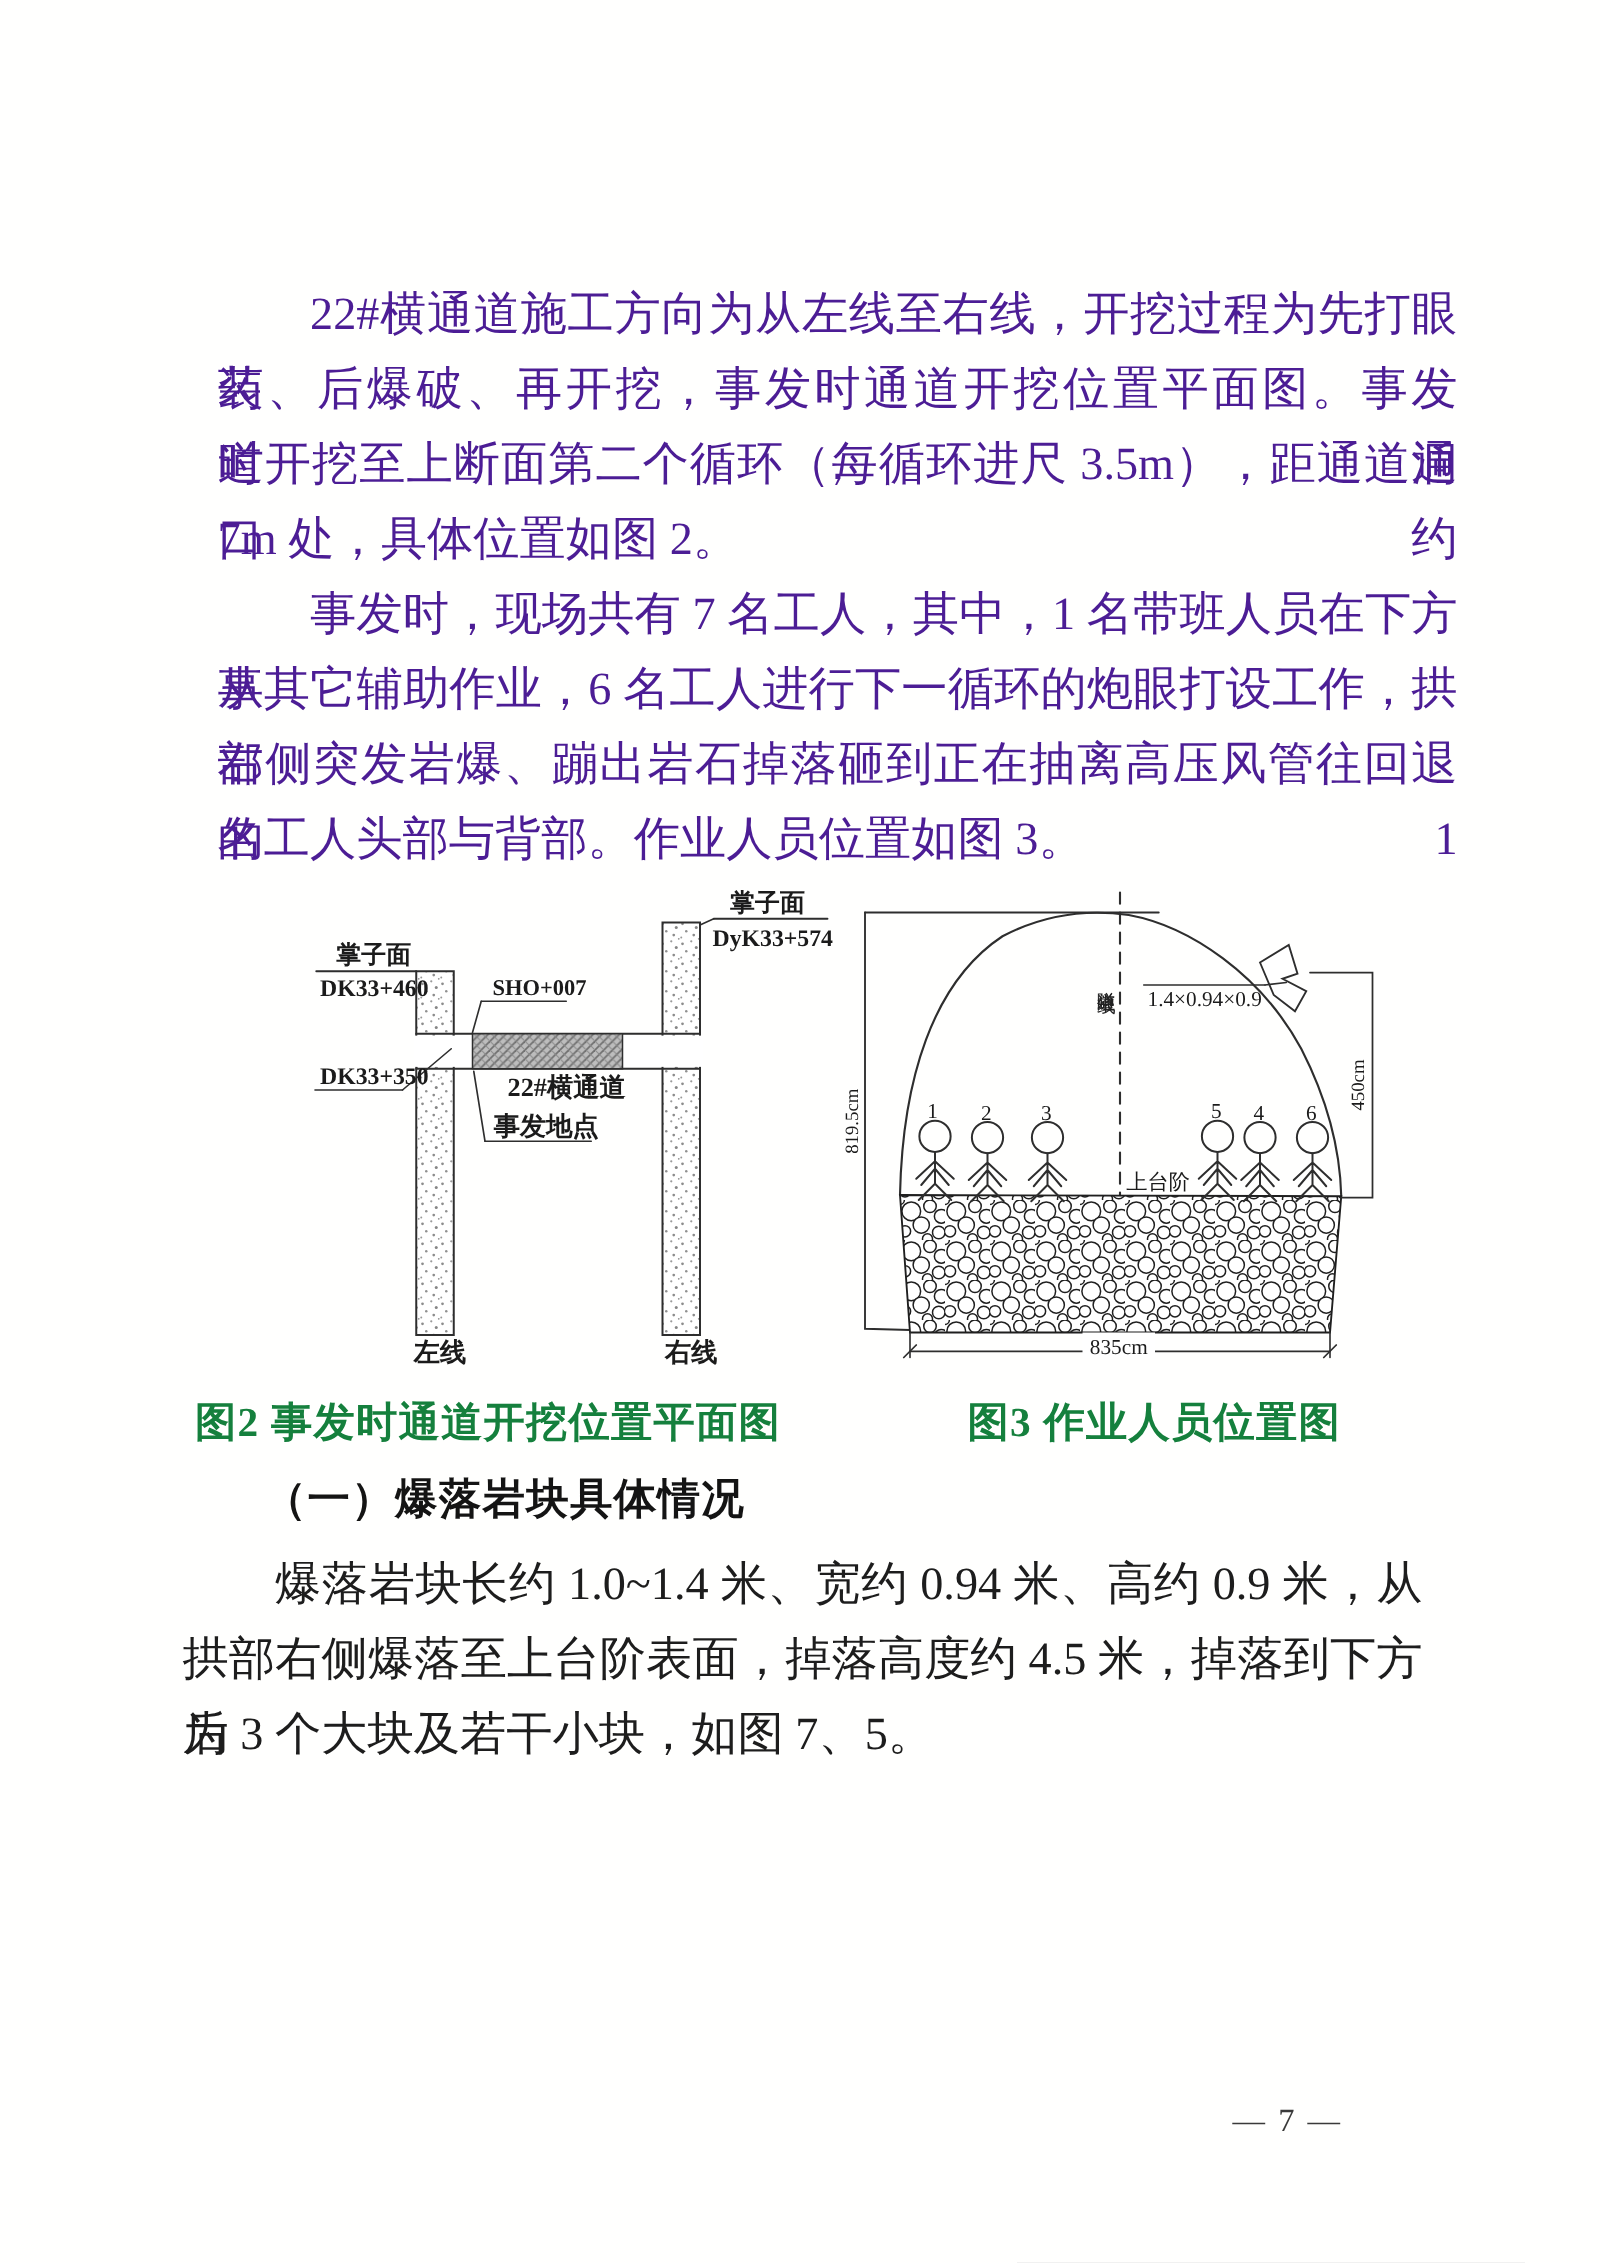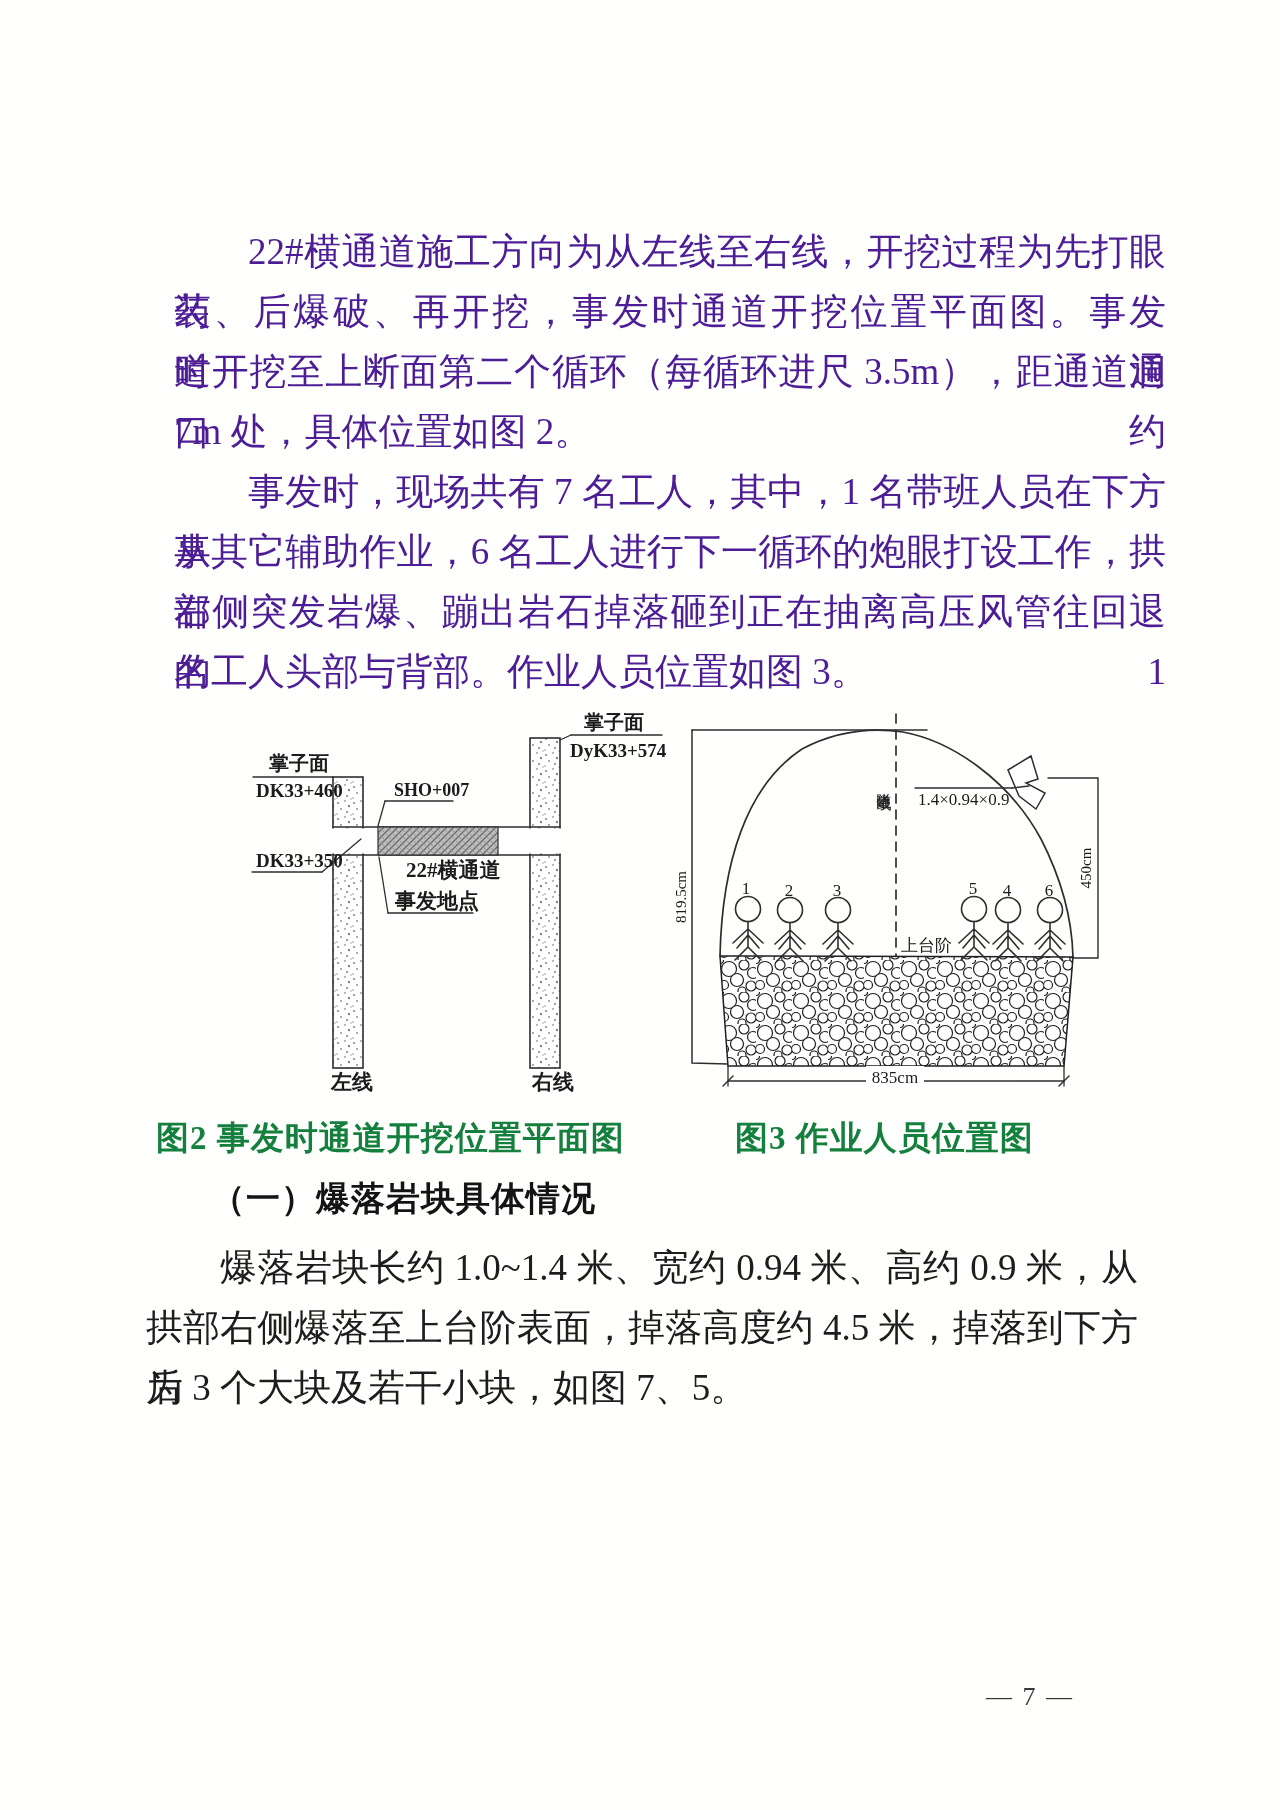--- a/index.html
+++ b/index.html
@@ -20,21 +20,21 @@
   .line.first{text-indent:74px;}
   .line.last{text-align-last:left;}
   .p3{position:absolute;left:146px;top:1238px;width:992px;
       font-size:37px;line-height:60px;color:#1d1d1d;}
   .caption{
     position:absolute;top:1116px;height:44px;
     font-size:33px;font-weight:700;letter-spacing:1px;
     white-space:nowrap;color:#15803d;
   }
   .cap2{left:156px;}
-  .cap3{left:735px;text-align:right;}
+  .cap3{left:774px;text-align:right;}
   .heading{
     position:absolute;left:198px;top:1176px;
     font-size:34px;font-weight:700;letter-spacing:1px;
     white-space:nowrap;color:#141414;margin-left:13px;
   }
   .pagenum{
     position:absolute;left:960px;top:1682px;width:140px;
     font-size:26px;letter-spacing:2px;color:#3a3a3a;text-align:center;
     white-space:nowrap;
   }

